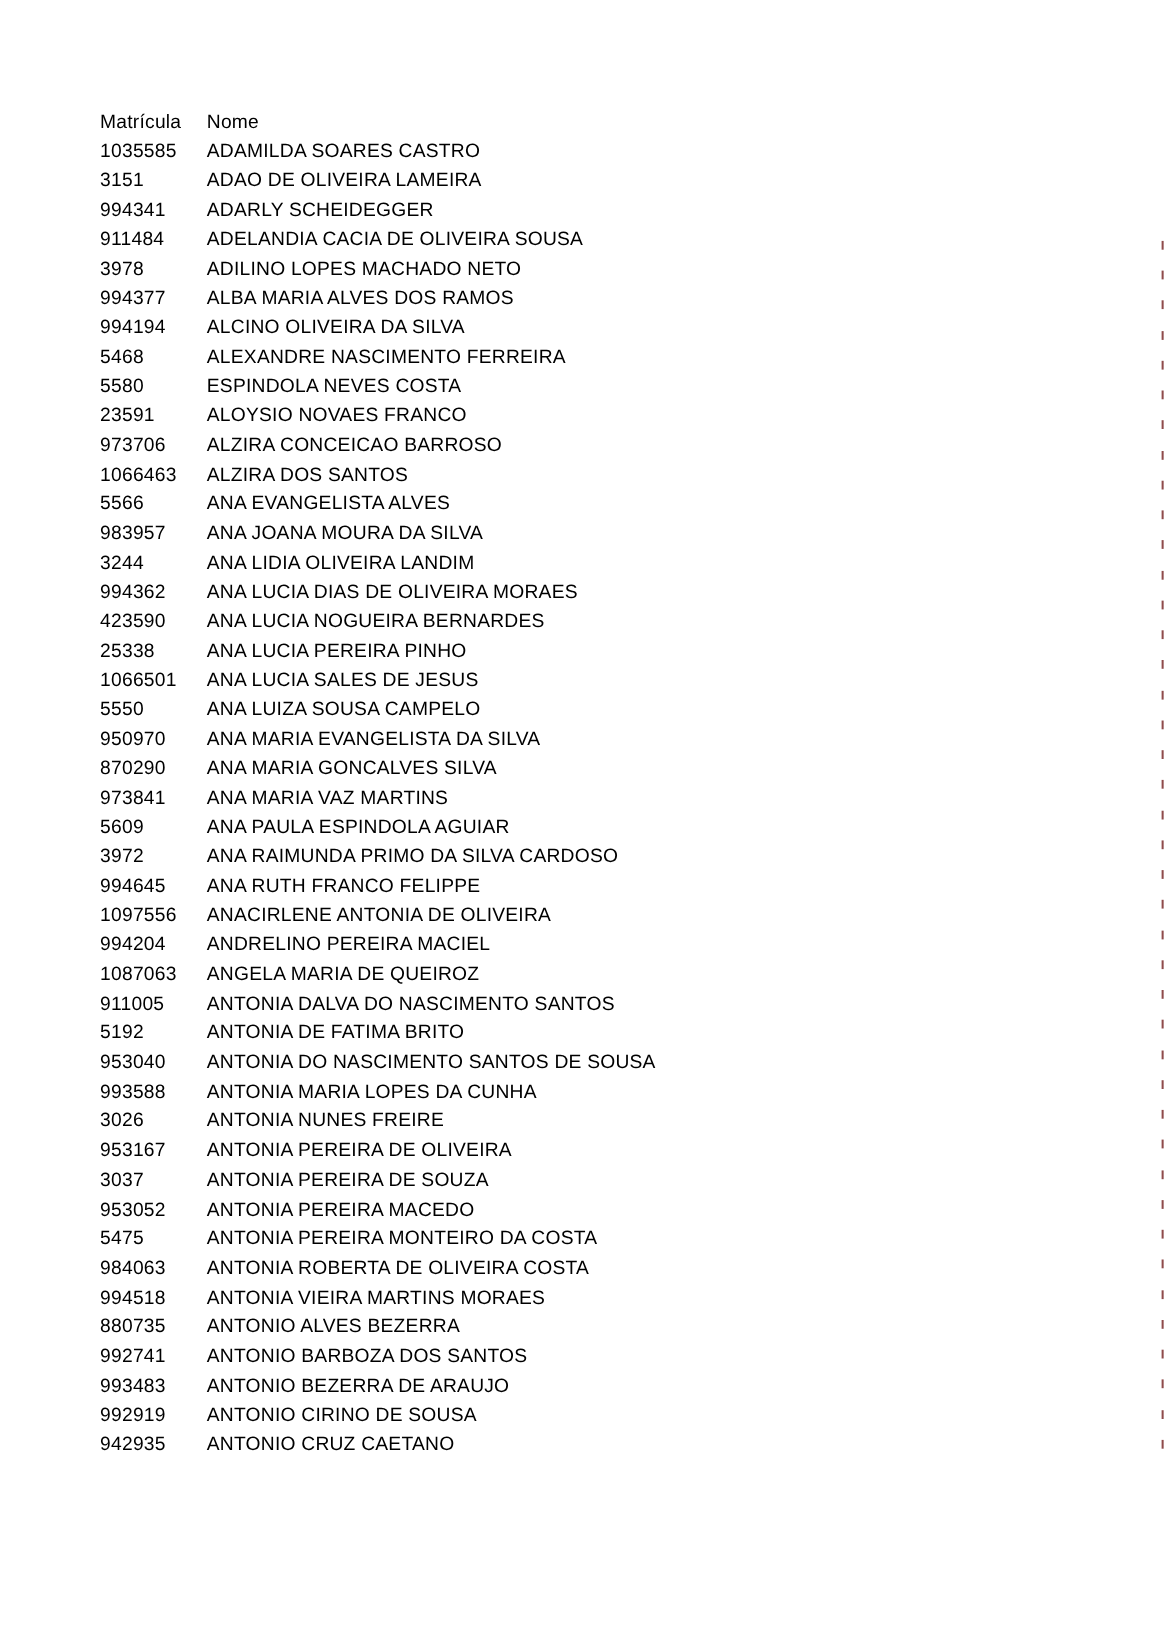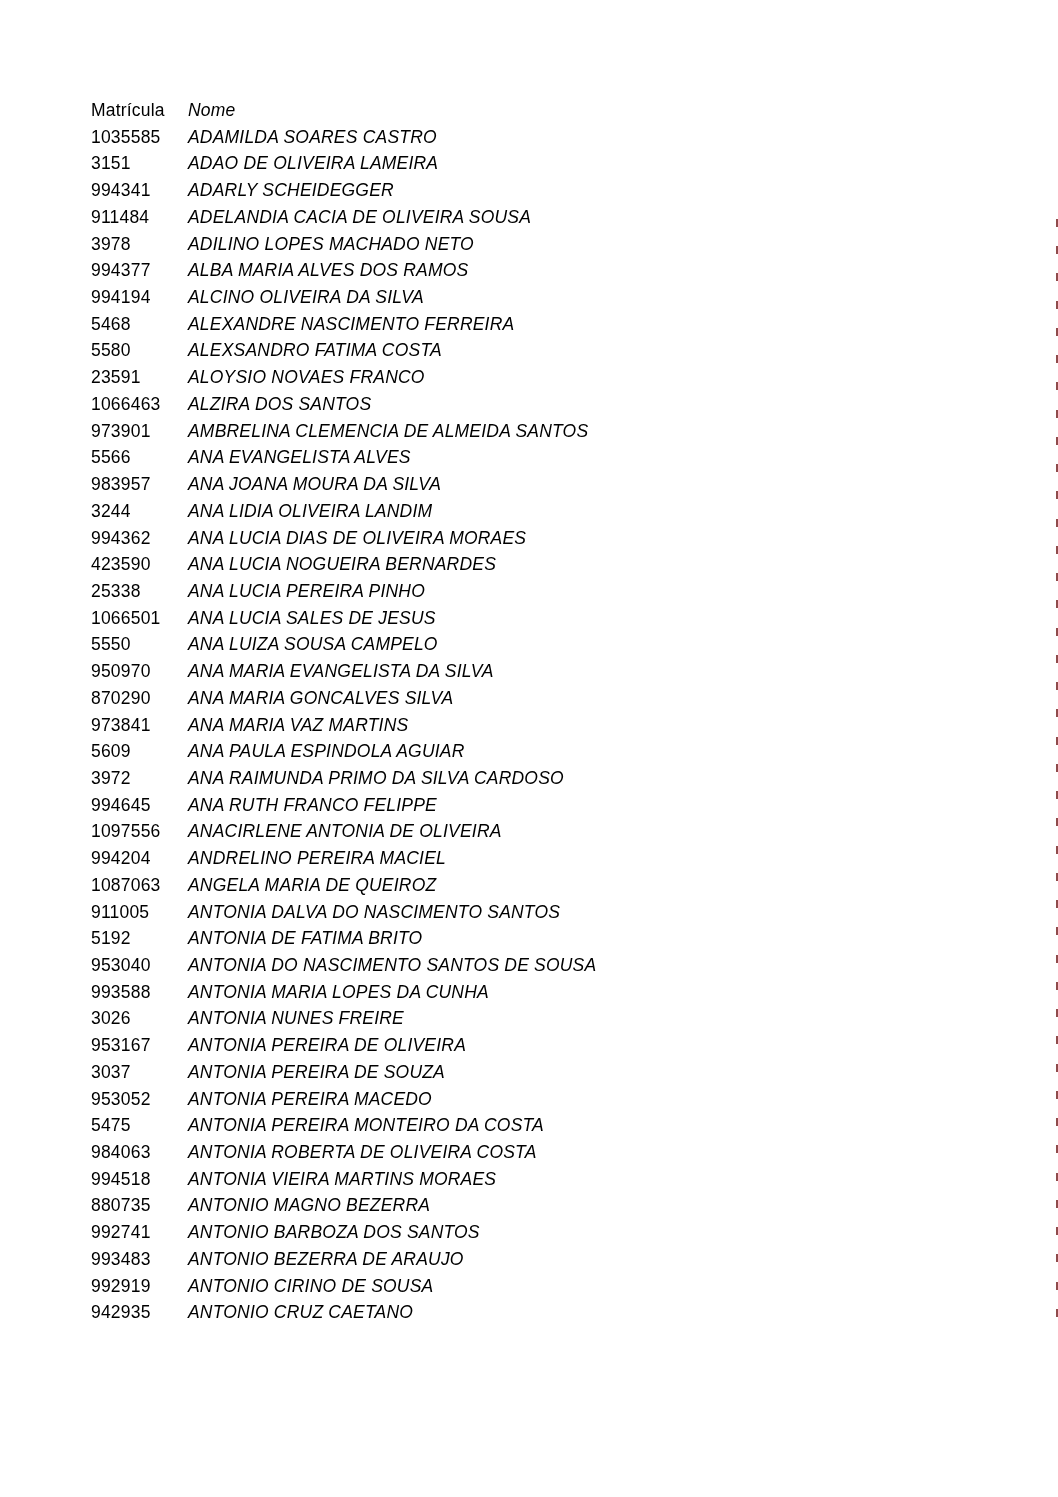--- a/index.html
+++ b/index.html
@@ -35,21 +35,20 @@
     font-size: 17.5px;
     letter-spacing: 0.2px;
     white-space: nowrap;
   }
   .col-mat {
     width: 97px;
     flex: 0 0 97px;
   }
   .col-nome {
     flex: 1 1 auto;
-    font-style: italic;
   }
   .edge-mark {
     position: absolute;
     right: 0;
     width: 2px;
     height: 8px;
     opacity: 0.85;
   }
 </style>
 </head>
@@ -89,35 +88,35 @@
         <div class="row">
           <span class="col-mat">994194</span>
           <span class="col-nome">ALCINO OLIVEIRA DA SILVA</span>
         </div>
         <div class="row">
           <span class="col-mat">5468</span>
           <span class="col-nome">ALEXANDRE NASCIMENTO FERREIRA</span>
         </div>
         <div class="row">
           <span class="col-mat">5580</span>
-          <span class="col-nome">ALEXSANDRO FATIMA COSTA</span>
+          <span class="col-nome">ESPINDOLA NEVES COSTA</span>
         </div>
         <div class="row">
           <span class="col-mat">23591</span>
           <span class="col-nome">ALOYSIO NOVAES FRANCO</span>
         </div>
         <div class="row">
+          <span class="col-mat">973706</span>
+          <span class="col-nome">ALZIRA CONCEICAO BARROSO</span>
+        </div>
+        <div class="row">
           <span class="col-mat">1066463</span>
           <span class="col-nome">ALZIRA DOS SANTOS</span>
         </div>
         <div class="row">
-          <span class="col-mat">973901</span>
-          <span class="col-nome">AMBRELINA CLEMENCIA DE ALMEIDA SANTOS</span>
-        </div>
-        <div class="row">
           <span class="col-mat">5566</span>
           <span class="col-nome">ANA EVANGELISTA ALVES</span>
         </div>
         <div class="row">
           <span class="col-mat">983957</span>
           <span class="col-nome">ANA JOANA MOURA DA SILVA</span>
         </div>
         <div class="row">
           <span class="col-mat">3244</span>
           <span class="col-nome">ANA LIDIA OLIVEIRA LANDIM</span>
@@ -217,21 +216,21 @@
         <div class="row">
           <span class="col-mat">984063</span>
           <span class="col-nome">ANTONIA ROBERTA DE OLIVEIRA COSTA</span>
         </div>
         <div class="row">
           <span class="col-mat">994518</span>
           <span class="col-nome">ANTONIA VIEIRA MARTINS MORAES</span>
         </div>
         <div class="row">
           <span class="col-mat">880735</span>
-          <span class="col-nome">ANTONIO MAGNO BEZERRA</span>
+          <span class="col-nome">ANTONIO ALVES BEZERRA</span>
         </div>
         <div class="row">
           <span class="col-mat">992741</span>
           <span class="col-nome">ANTONIO BARBOZA DOS SANTOS</span>
         </div>
         <div class="row">
           <span class="col-mat">993483</span>
           <span class="col-nome">ANTONIO BEZERRA DE ARAUJO</span>
         </div>
         <div class="row">

